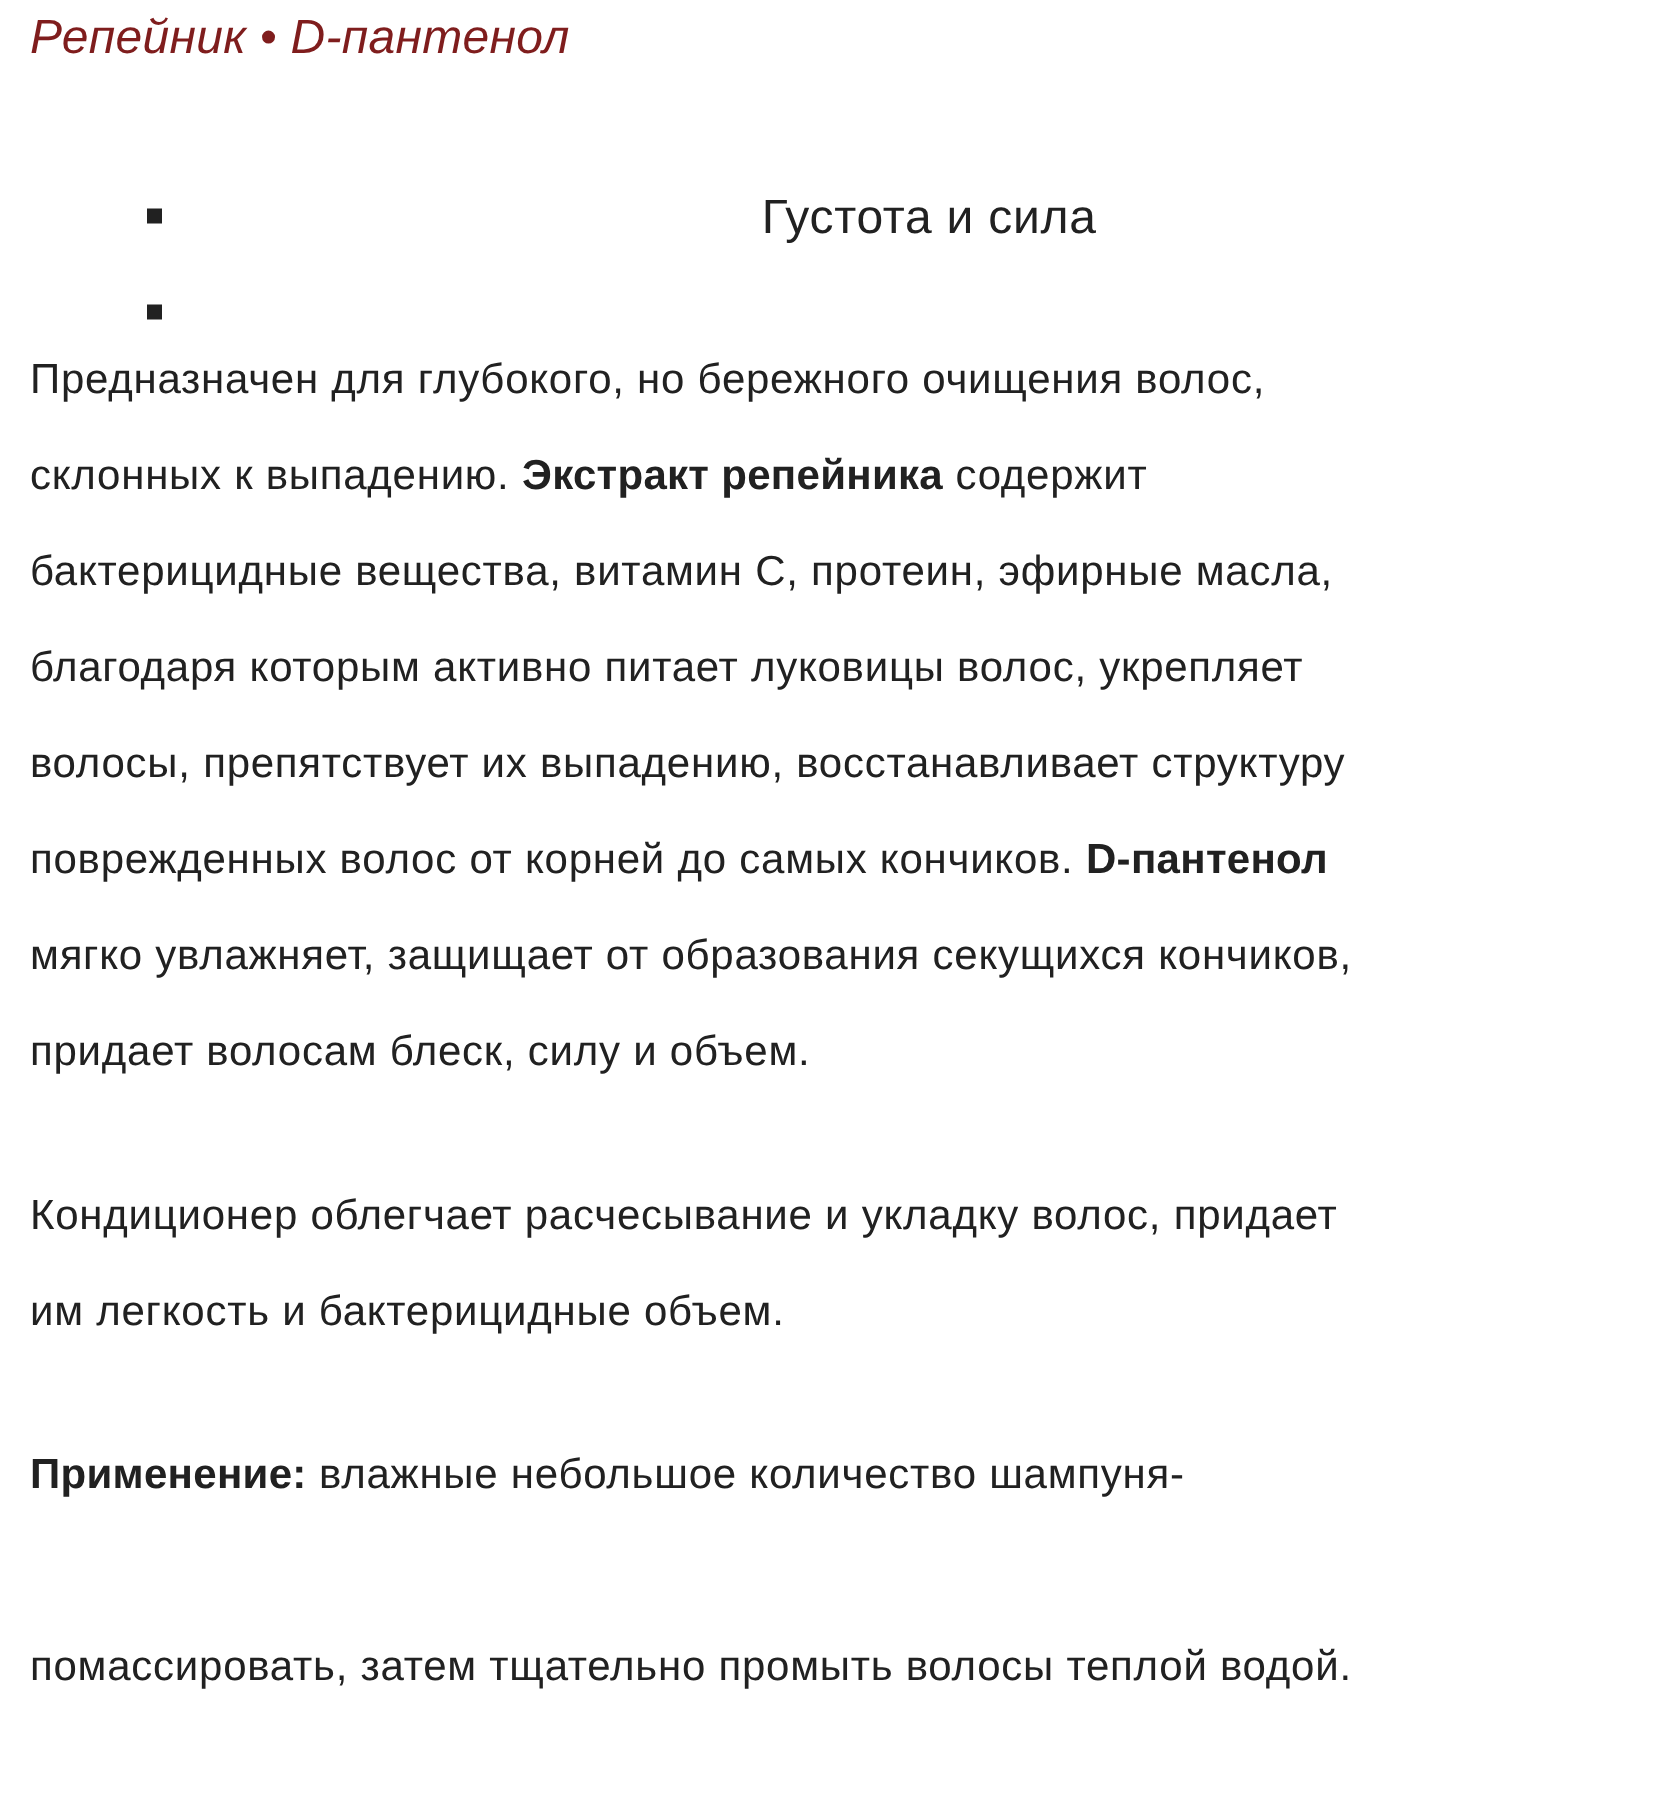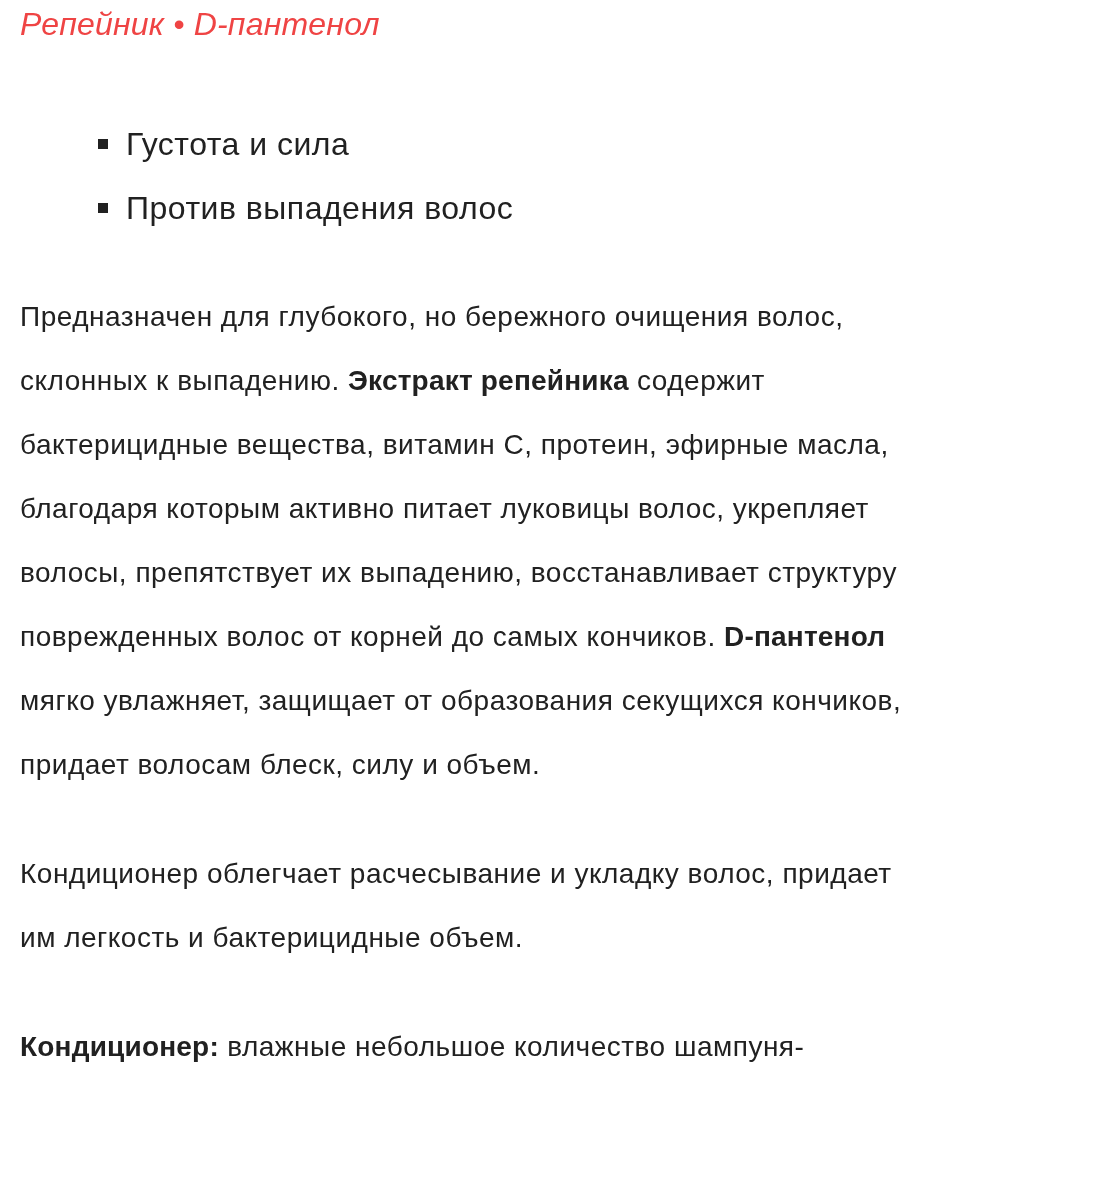--- a/index.html
+++ b/index.html
@@ -16,27 +16,28 @@
   }
   .page {
     padding: 4px 6px 0 20px;
   }
   .title {
     font-size: 32px;
     font-weight: 400;
     font-style: italic;
     line-height: 40px;
     letter-spacing: 0.2px;
-    color: #ef4444;
+    color: #7f1d1d;
     margin: 0 0 68px 0;
   }
   ul.features {
     list-style: none;
     margin: 0 0 45px 78px;
     padding: 0;
+    text-align: center;
   }
   ul.features li {
     position: relative;
     padding-left: 28px;
     font-size: 32px;
     line-height: 64px;
     letter-spacing: 0.5px;
   }
   .bullet {
     position: absolute;
@@ -65,23 +66,22 @@
 
   <h2 class="title">Репейник • D-пантенол</h2>
 
   <ul class="features">
     <li>
       <span class="bullet"></span>
       <span>Густота и сила</span>
     </li>
     <li>
       <span class="bullet"></span>
-      <span>Против выпадения волос</span>
     </li>
   </ul>
 
   <p class="body-par"><span>Предназначен для глубокого, но бережного очищения волос,</span><br><span>склонных к выпадению. </span><strong>Экстракт репейника</strong><span> содержит</span><br><span>бактерицидные вещества, витамин С, протеин, эфирные масла,</span><br><span>благодаря которым активно питает луковицы волос, укрепляет</span><br><span>волосы, препятствует их выпадению, восстанавливает структуру</span><br><span>поврежденных волос от корней до самых кончиков. </span><strong>D-пантенол</strong><br><span>мягко увлажняет, защищает от образования секущихся кончиков,</span><br><span>придает волосам блеск, силу и объем.</span></p>
 
   <p class="body-par"><span>Кондиционер облегчает расчесывание и укладку волос, придает</span><br><span>им легкость и бактерицидные объем.</span></p>
 
-  <p class="body-par"><strong>Кондиционер:</strong><span> влажные небольшое количество шампуня-</span><br><br></p>
+  <p class="body-par"><strong>Применение:</strong><span> влажные небольшое количество шампуня-</span><br><br><span>помассировать, затем тщательно промыть волосы теплой водой.</span></p>
 
 </div>
 
 </body></html>

